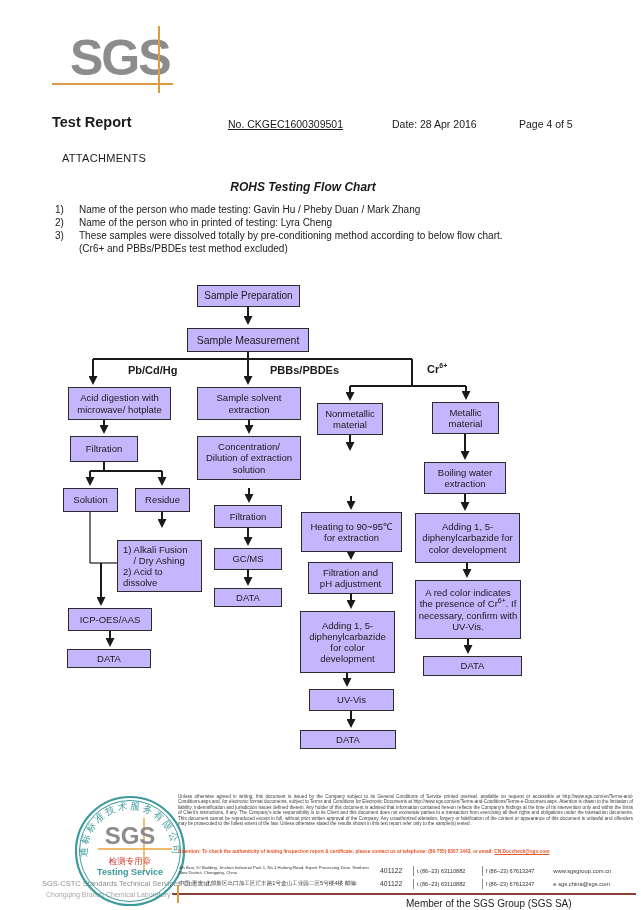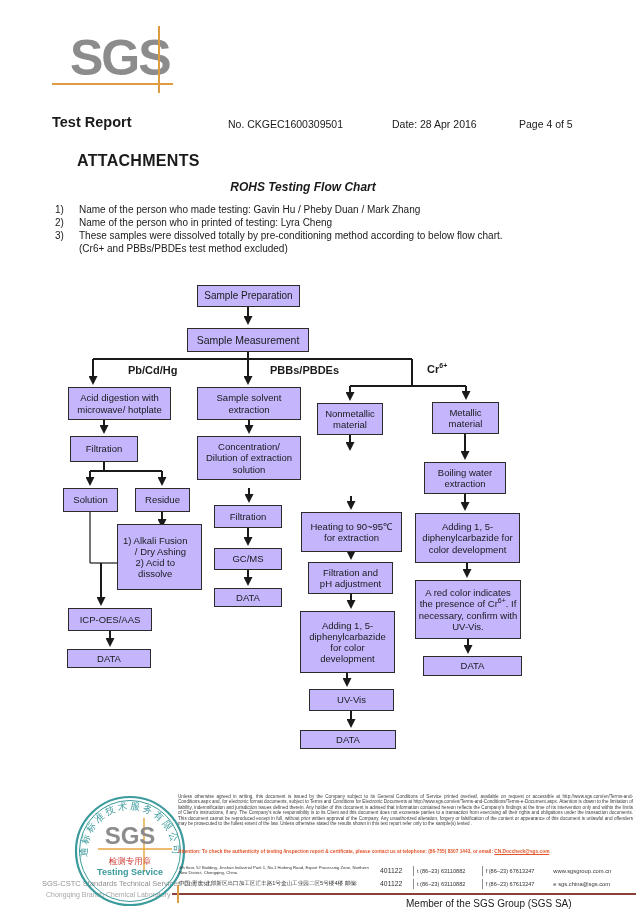--- a/index.html
+++ b/index.html
@@ -7,21 +7,21 @@
     position:relative;width:641px;height:910px;background:#ffffff;margin:0 auto;
     font-family:"Liberation Sans",sans-serif;color:#1a1a1a;overflow:hidden;
   }
   .abs{position:absolute;}
   
   .logo-text{font-weight:bold;color:#8c8c8c;font-size:50px;letter-spacing:-2px;line-height:1;}
   .crop{background:#dd9c42;}
   .report-title{font-weight:bold;font-size:14.5px;}
   .hdr-meta{font-size:10.5px;}
   
-  .attach-h{font-weight:bold;font-size:16px;letter-spacing:.3px;margin-left:15px;}
+  .attach-h{font-weight:normal;font-size:11px;letter-spacing:.3px;}
   .chart-title{font-weight:bold;font-size:12px;text-align:center;font-style:italic;}
   .notes{font-size:10px;line-height:13px;}
   .note{display:flex;}
   .note .num{width:24px;flex:none;}
   .note .txt{flex:1;}
   
   .fc-box{
     position:absolute;box-sizing:border-box;border:1.3px solid #2b2b2b;background:#c4b5fd;
     display:flex;align-items:center;justify-content:center;text-align:center;
     font-size:9.5px;line-height:1.18;white-space:pre-line;padding:1px 2px;
@@ -52,21 +52,21 @@
 </head>
 <body>
 
 <div class="page">
 
   <div class="abs logo-text" style="left:70px;top:33px;">SGS</div>
   <div class="abs crop" style="left:52px;top:83px;width:121px;height:1.5px;"></div>
   <div class="abs crop" style="left:158px;top:26px;width:1.5px;height:67px;"></div>
 
   <div class="abs report-title" style="left:52px;top:114px;">Test Report</div>
-  <div class="abs hdr-meta" style="left:228px;top:118px;">No. CKGEC1600309501</div>
+  <div class="abs hdr-meta" style="left:228px;top:118px;text-decoration:underline;">No. CKGEC1600309501</div>
   <div class="abs hdr-meta" style="left:392px;top:118px;">Date: 28 Apr 2016</div>
   <div class="abs hdr-meta" style="left:519px;top:118px;">Page 4 of 5</div>
 
   <div class="abs attach-h" style="left:62px;top:152px;">ATTACHMENTS</div>
   <div class="abs chart-title" style="left:0;top:180px;width:606px;">ROHS Testing Flow Chart</div>
 
   <div class="abs notes" style="left:55px;top:203px;width:545px;">
     <div class="note">
       <span class="num">1)</span>
       <span class="txt">Name of the person who made testing: Gavin Hu / Pheby Duan / Mark Zhang</span>
@@ -134,21 +134,21 @@
   <div class="branch-label" style="left:427px;top:363px;"><span>Cr</span><sup>6+</sup></div>
 
   <div class="fc-box" style="left:197px;top:285px;width:103px;height:22px;font-size:10px;">Sample Preparation</div>
   <div class="fc-box" style="left:68px;top:387px;width:103px;height:33px;">Acid digestion with
 microwave/ hotplate</div>
 
   <div class="fc-box" style="left:187px;top:328px;width:122px;height:24px;font-size:10.5px;">Sample Measurement</div>
   <div class="fc-box" style="left:70px;top:436px;width:68px;height:26px;">Filtration</div>
   <div class="fc-box" style="left:63px;top:488px;width:55px;height:24px;">Solution</div>
   <div class="fc-box" style="left:135px;top:488px;width:55px;height:24px;">Residue</div>
-  <div class="fc-box leftalign" style="left:117px;top:524px;width:85px;height:66px;text-align:center;">1) Alkali Fusion
+  <div class="fc-box leftalign" style="left:117px;top:540px;width:85px;height:52px;">1) Alkali Fusion
 &nbsp;&nbsp;&nbsp;&nbsp;/ Dry Ashing
 2) Acid to
 dissolve</div>
   <div class="fc-box" style="left:68px;top:608px;width:84px;height:23px;">ICP-OES/AAS</div>
   <div class="fc-box" style="left:67px;top:649px;width:84px;height:19px;">DATA</div>
 
   <div class="fc-box" style="left:197px;top:387px;width:104px;height:33px;">Sample solvent
 extraction</div>
   <div class="fc-box" style="left:197px;top:436px;width:104px;height:44px;">Concentration/
 Dilution of extraction

